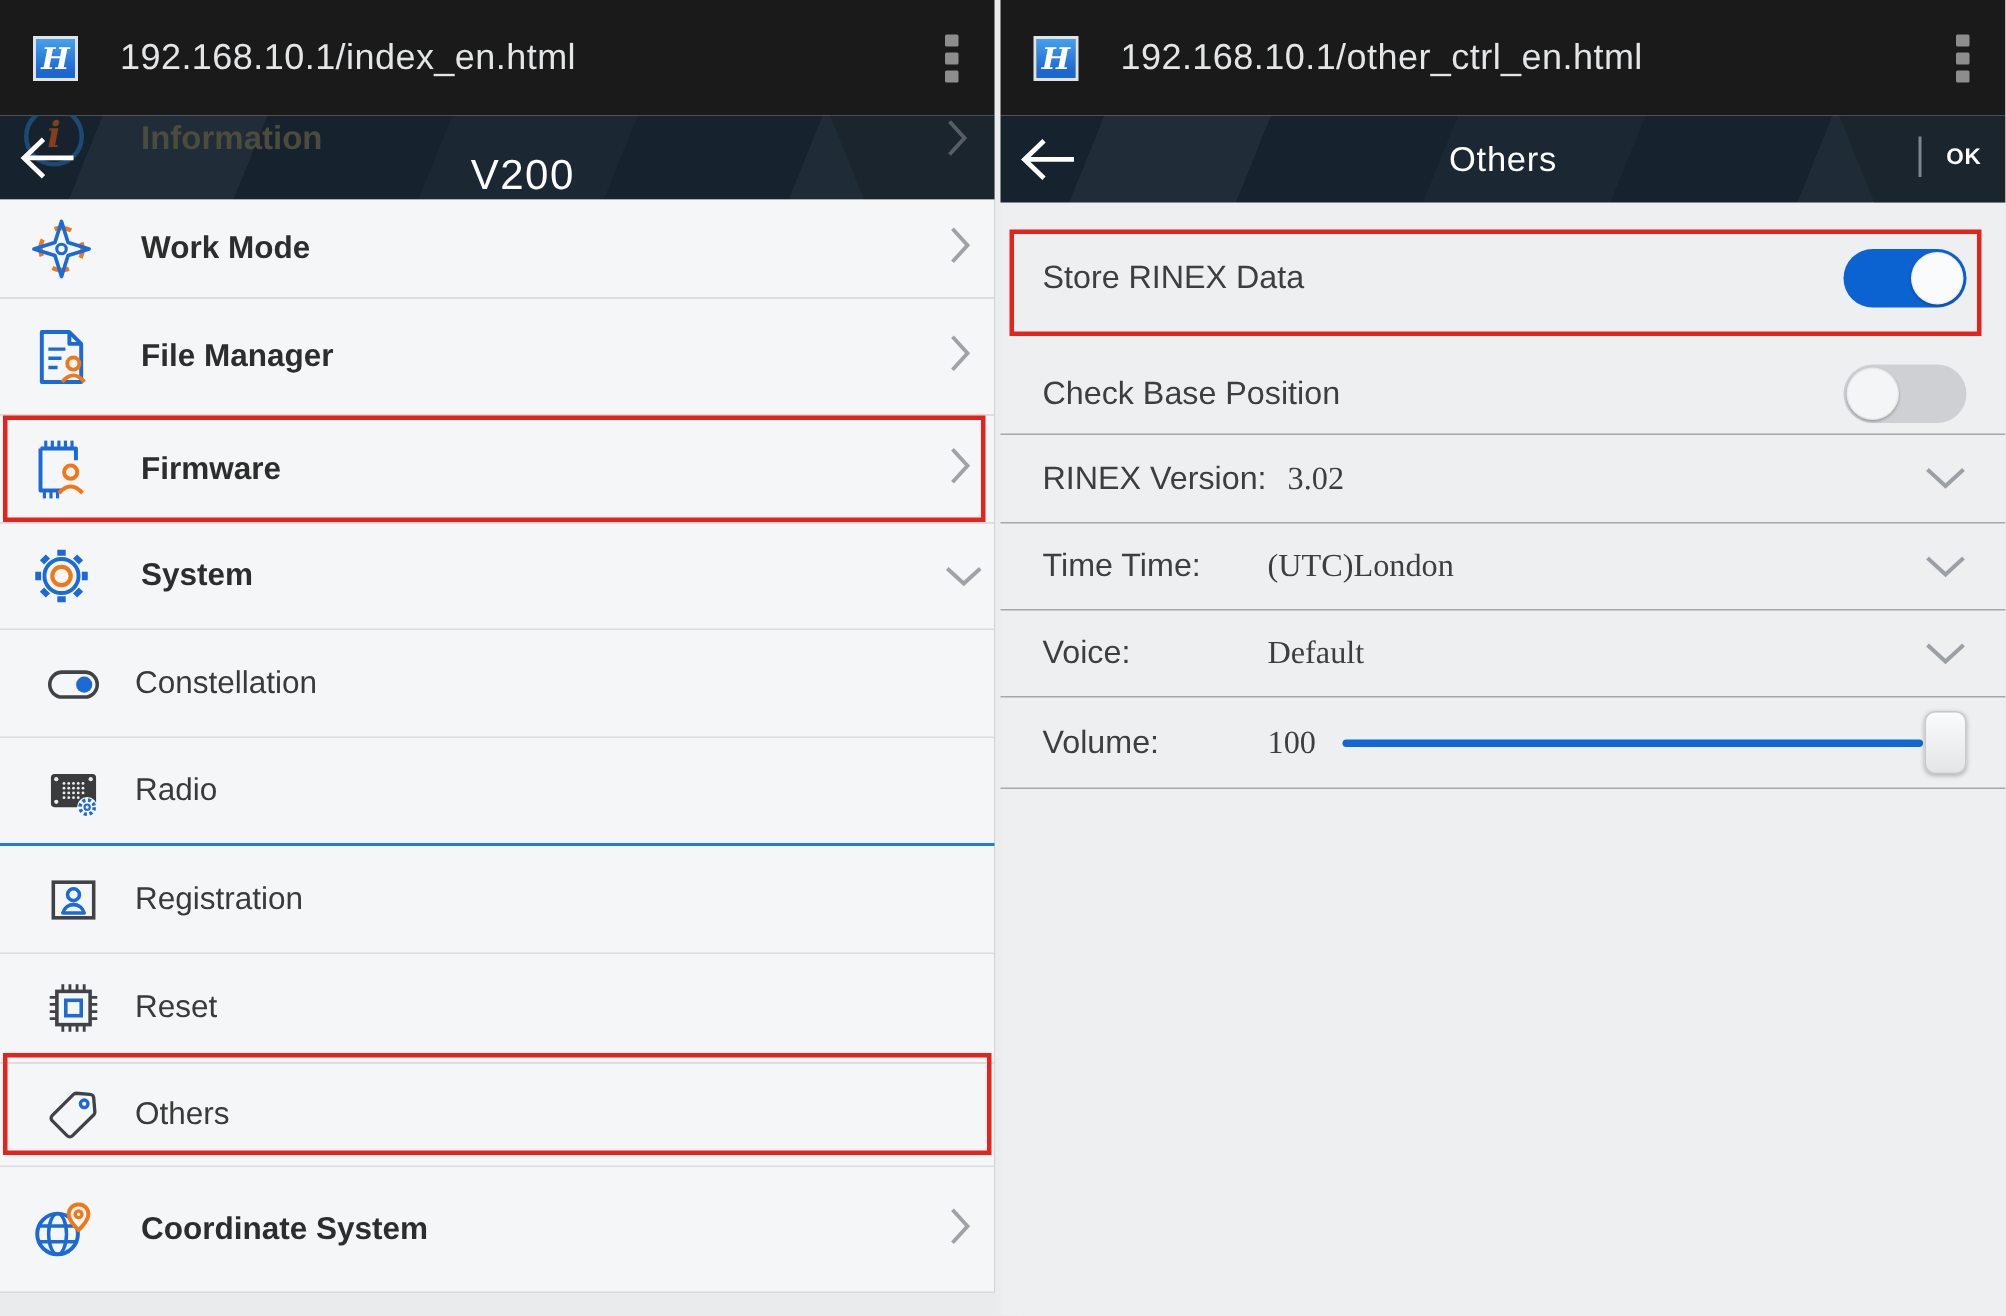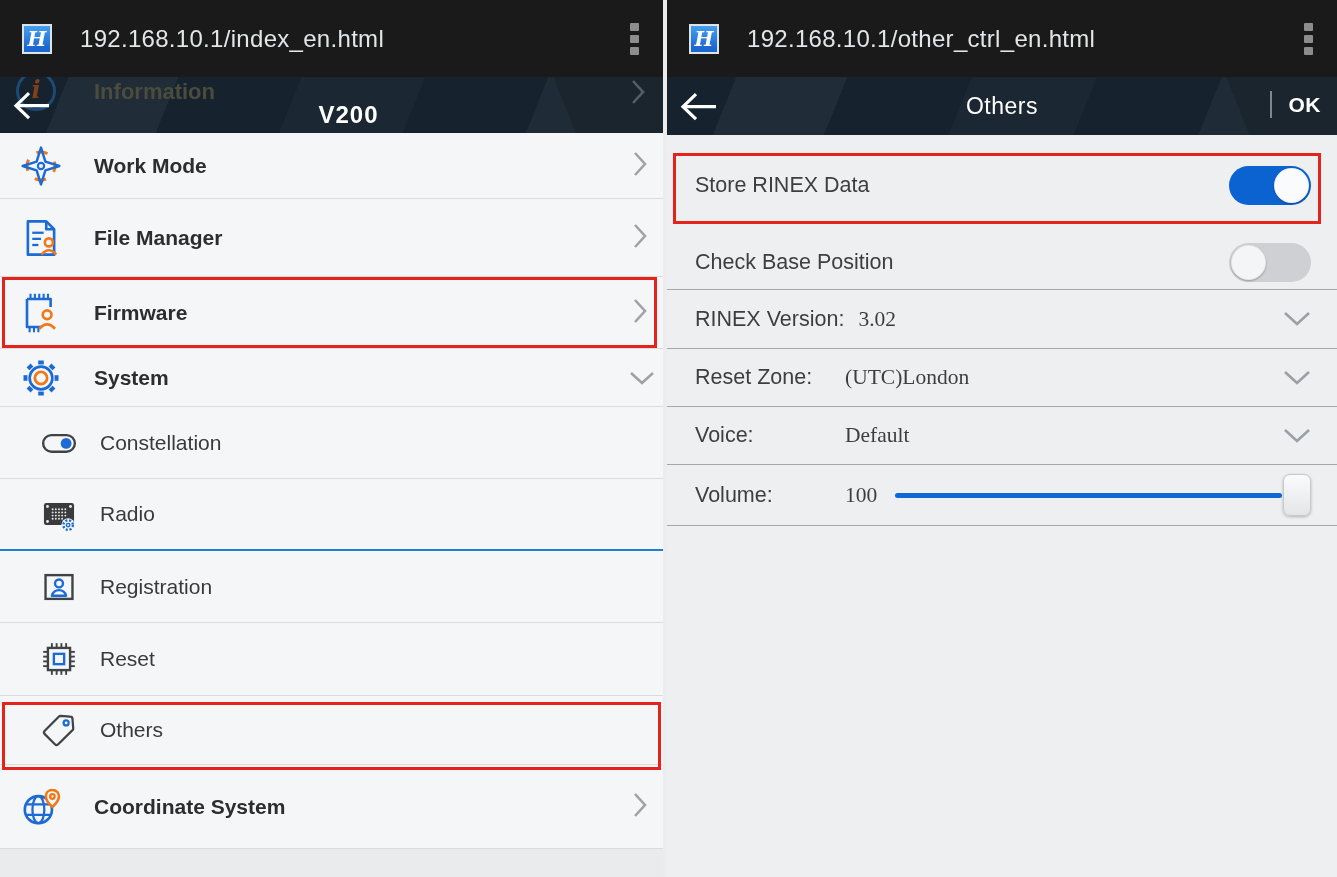--- a/index.html
+++ b/index.html
@@ -24,49 +24,49 @@
 
   
   .hdr { position:relative; background-color:#16232e; overflow:hidden;
          background-image:
            linear-gradient(112deg, transparent 0 10%, rgba(255,255,255,.045) 10% 26%, transparent 26% 44%, rgba(255,255,255,.025) 44% 62%, transparent 62% 80%, rgba(255,255,255,.04) 80% 100%),
            linear-gradient(248deg, rgba(0,0,0,.20) 0 16%, transparent 16% 100%); }
   .hdr-left { height:56px; }
   .hdr-right { height:58px; }
   .back { position:absolute; left:12px; top:50%; transform:translateY(-42%); cursor:pointer; }
   .hdr-title { position:absolute; left:0; right:0; text-align:center; color:#fff; }
-  .hdr-left .hdr-title { top:24px; font-size:24px; font-weight:bold; letter-spacing:1px;margin-left:34px; }
+  .hdr-left .hdr-title { top:24px; font-size:28px; font-weight:normal; letter-spacing:1px;margin-left:34px; }
   .hdr-right .hdr-title { top:16px; font-size:23px; font-weight:400; letter-spacing:.5px; }
   .hdr-ok { position:absolute; right:16px; top:14px; display:flex; align-items:center; }
   .hdr-ok .vbar { width:2px; height:27px; background:#7e868e; margin-right:17px; }
-  .hdr-ok .ok { color:#fff; font-size:21px; font-weight:bold; letter-spacing:.5px; cursor:pointer; }
+  .hdr-ok .ok { color:#fff; font-size:15px; font-weight:bold; letter-spacing:.5px; cursor:pointer; }
 
   
   .ghost { position:absolute; left:0; right:0; top:0; height:30px; }
   .ghost .g-ic { position:absolute; left:16px; top:-6px; width:40px; height:40px;
                  border:3px solid #1d4a74; border-radius:50%; display:flex; align-items:center; justify-content:center; }
   .ghost .g-ic span { color:#81401a; font-family:"DejaVu Serif", serif; font-style:italic; font-weight:bold; font-size:24px; line-height:1; margin-top:-2px; }
   .ghost .g-label { position:absolute; left:94px; top:2px; font-size:22px; font-weight:bold; color:#4c4c3c; }
   .ghost .g-chev { position:absolute; right:18px; top:2px; opacity:.45; }
 
   
   .menu { background:#737373; }
   .mrow { position:relative; display:flex; align-items:center; background:#f5f6f7;
           border-bottom:1px solid #d9dbdd; cursor:pointer; }
   .mrow.top { padding-left:20px; }
-  .mrow.sub { padding-left:40px; }
+  .mrow.sub { padding-left:30px; }
   .ic { display:flex; align-items:center; justify-content:center; flex:0 0 auto; }
   .ic-top { width:42px; height:42px; }
   .ic-sub { width:38px; height:38px; }
   .mrow.top .mlabel { margin-left:32px; font-size:21px; font-weight:bold; color:#2d2d2d; }
   .mrow.sub .mlabel { margin-left:22px; font-size:21px; font-weight:400; color:#3a3a3a; }
   .mlabel.sel { color:#1b68c8; }
   .chev { position:absolute; right:16px; top:50%; transform:translateY(-50%); }
   .chev.down { transform:translateY(-50%) rotate(90deg); }
-  .h66{height:66px;} .h78{height:78px;} .h72{height:72px;} .h71{height:58px;}
+  .h66{height:66px;} .h78{height:78px;} .h72{height:72px;} .h71{height:71px;}
   .h65{height:72px;} .h73{height:73px;} .h69{height:69px;} .h74{height:84px;}
   .blue-div { border-bottom:2px solid #1c7fd6 !important; }
 
   
   .srow { position:relative; display:flex; align-items:center; padding:0 26px 0 28px;
           border-bottom:1px solid #a5a7a9; }
   .srow.noline { border-bottom:none; }
   .r100{height:100px;} .r55{height:55px;} .r59{height:59px;} .r58{height:58px;} .r61{height:61px;}
   .slabel { font-size:21.5px; color:#3e3e3e; }
   .slabel.w { min-width:150px; }
@@ -398,21 +398,21 @@
         <span class="slabel">RINEX Version:</span>
         <span class="svalue gap14">3.02</span>
         <span class="dchev">
           <svg width="28" height="16" viewBox="0 0 28 16">
               <polyline points="2,2 14,13 26,2" fill="none" stroke="#9aa0a5" stroke-width="2.6"></polyline>
             </svg>
         </span>
       </div>
 
       <div class="srow r58">
-        <span class="slabel w">Reset Zone:</span>
+        <span class="slabel w">Time Time:</span>
         <span class="svalue">(UTC)London</span>
         <span class="dchev">
           <svg width="28" height="16" viewBox="0 0 28 16">
               <polyline points="2,2 14,13 26,2" fill="none" stroke="#9aa0a5" stroke-width="2.6"></polyline>
             </svg>
         </span>
       </div>
 
       <div class="srow r58">
         <span class="slabel w">Voice:</span>

